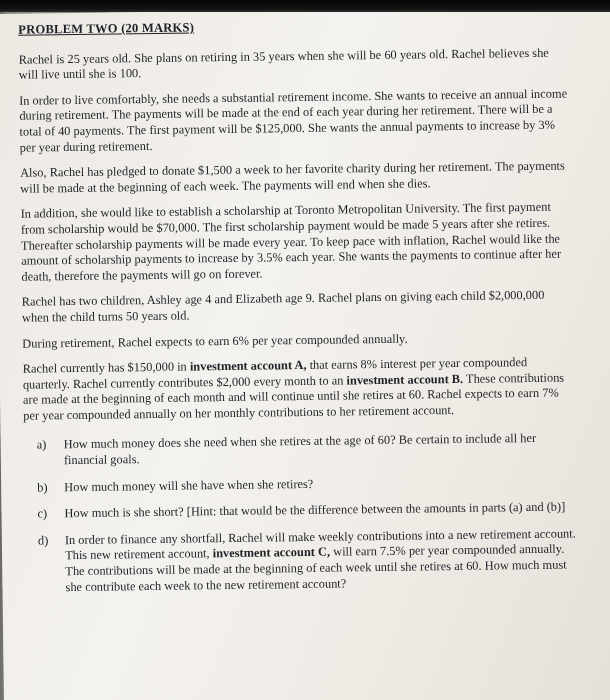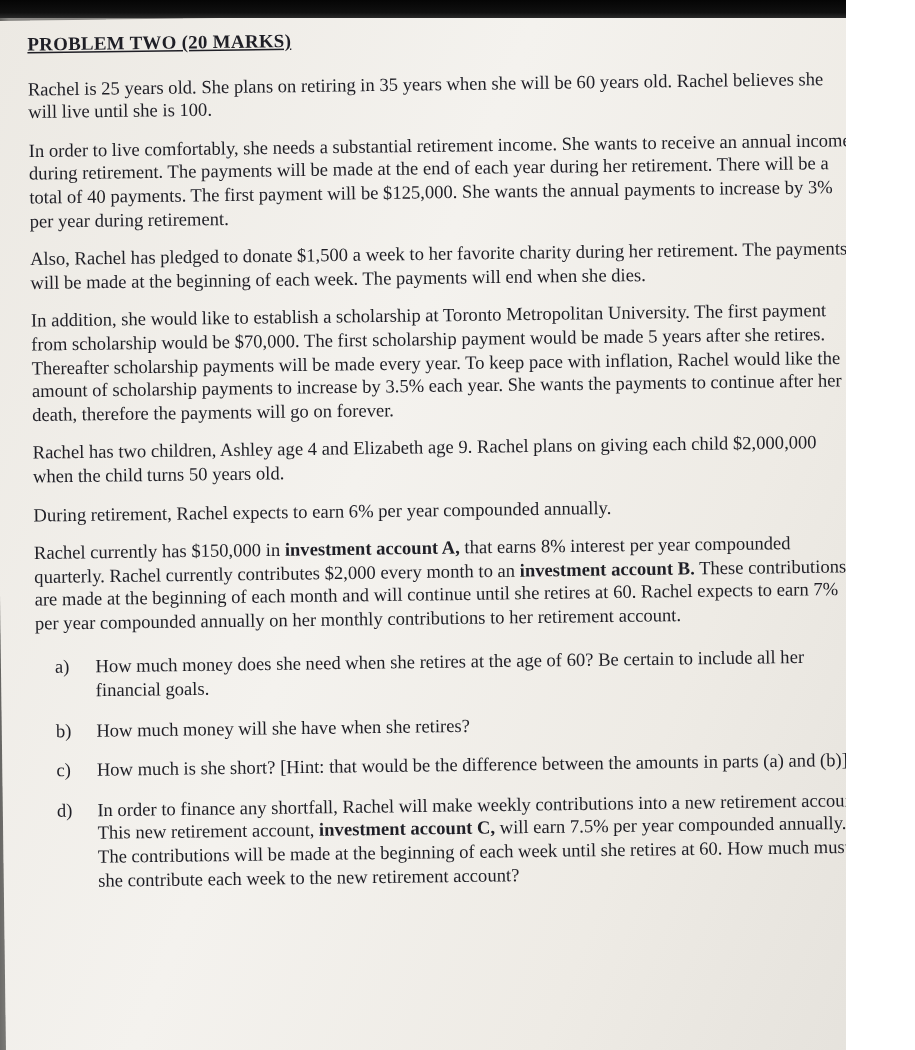--- a/index.html
+++ b/index.html
@@ -1,18 +1,18 @@
 <!DOCTYPE html>
 <html><head>
 <meta charset="utf-8">
 <style>
   html, body { margin: 0; padding: 0; }
   .viewport {
     position: relative;
-    width: 564px;
+    width: 610px;
     height: 700px;
     overflow: hidden;
     background: linear-gradient(90deg, #777673 0px, #a3a19d 6px, #a3a19d 100%);
     font-family: "Liberation Serif", "DejaVu Serif", serif;
   }
   .top-edge {
     position: absolute;
     top: 0; left: 0;
     width: 100%;
     height: 12px;

